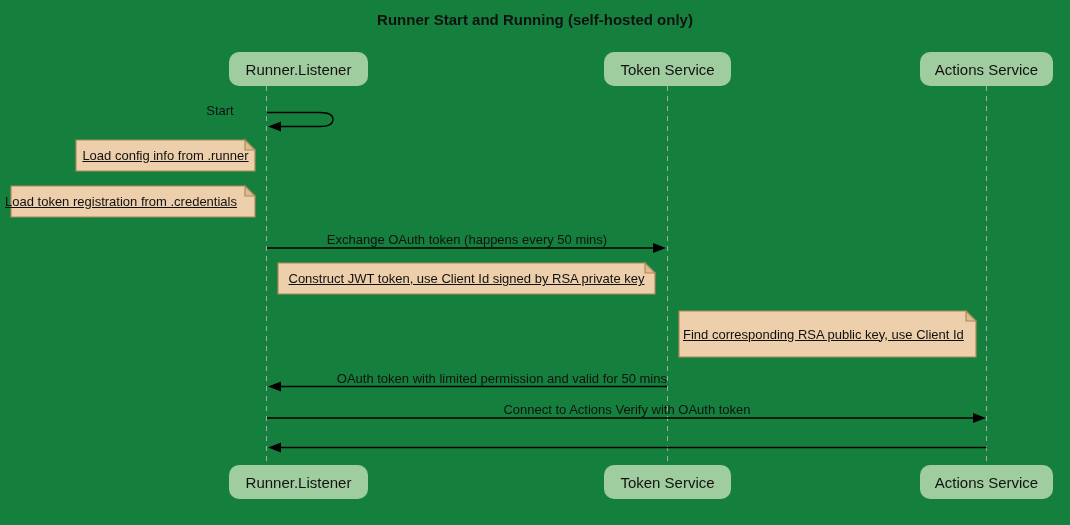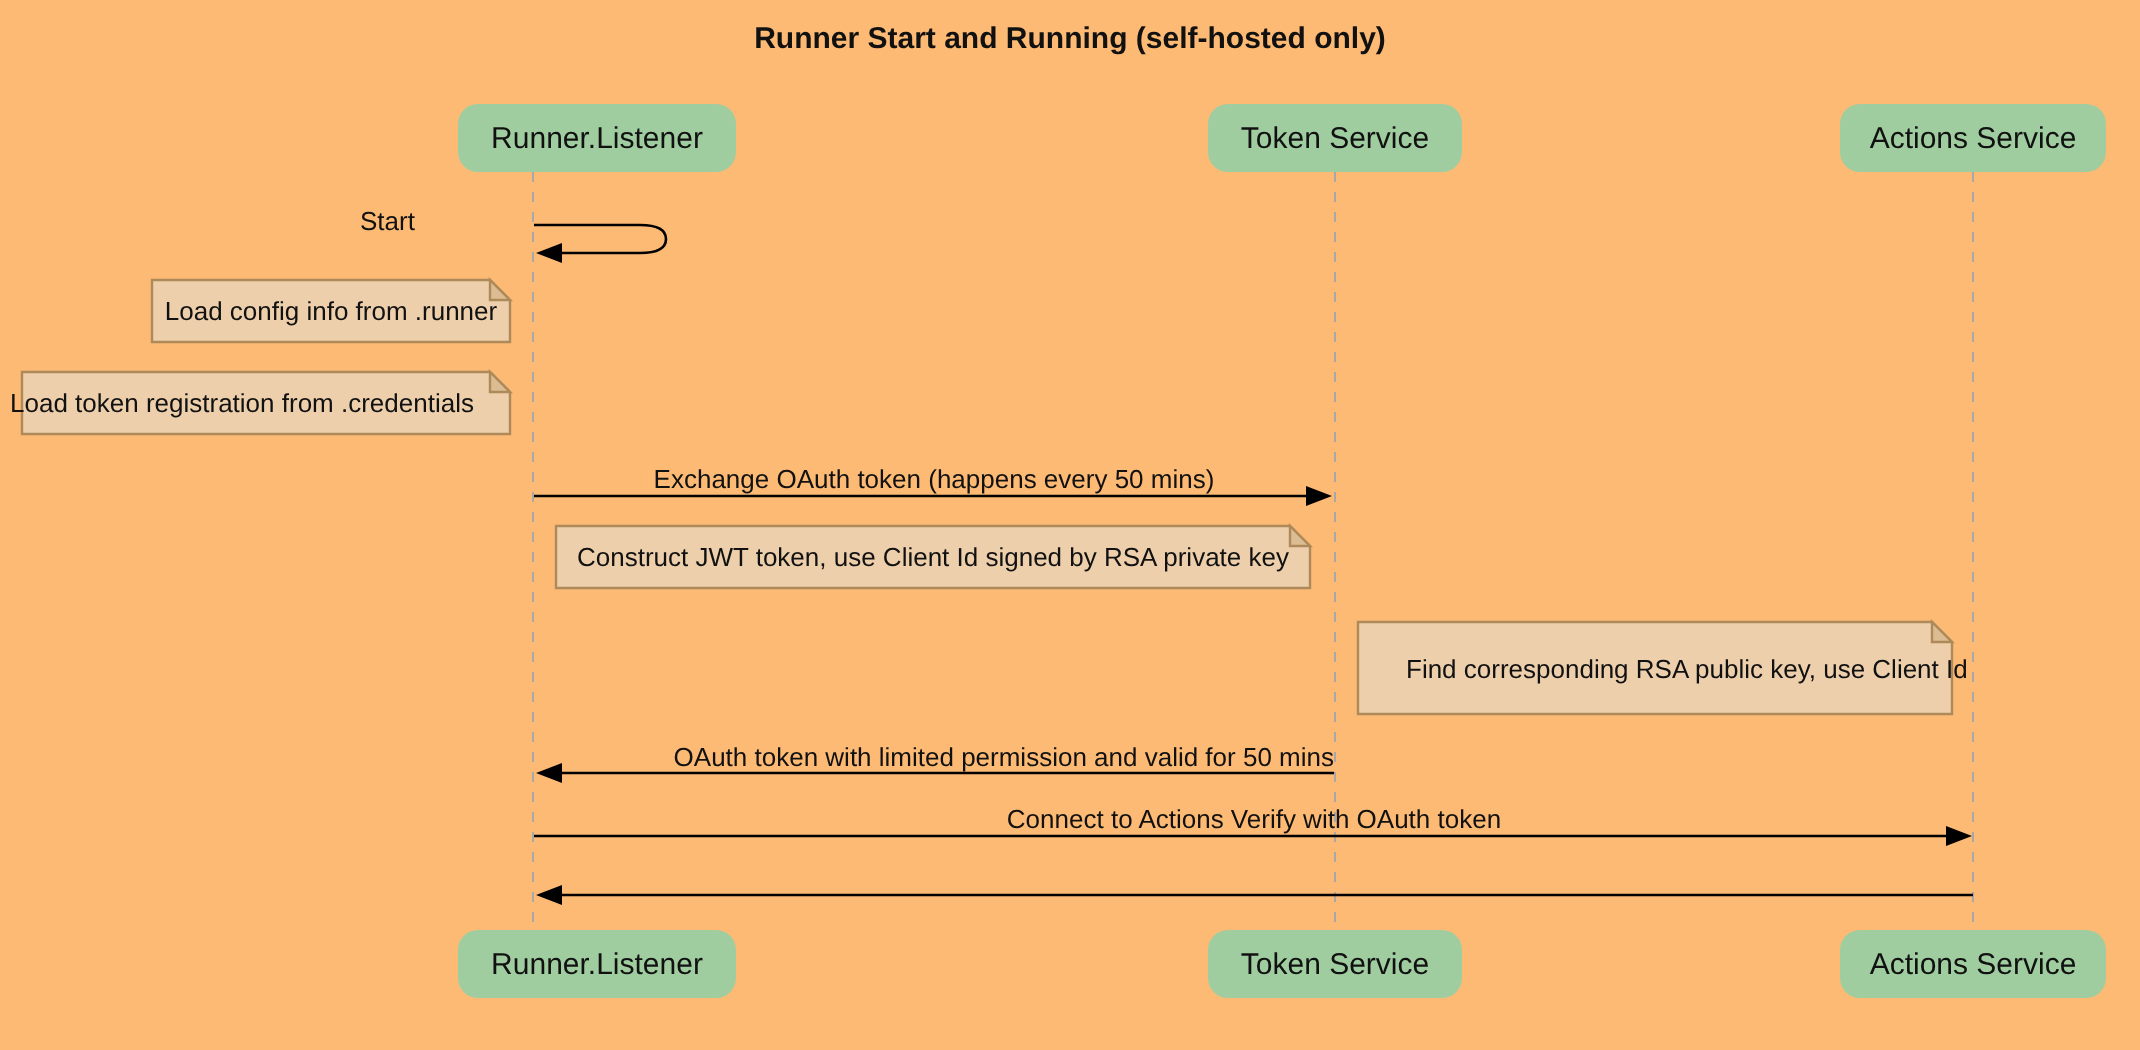--- a/index.html
+++ b/index.html
@@ -6,21 +6,21 @@
     --participant-fill:#A0CDA0;
     --note-fill:#EDCFAB;
     --note-fold:#DCBC92;
     --note-border:#AE8A5B;
     --lifeline:#A8A8A8;
     --arrow:#000000;
     --text:#111111;
   }
   html,body{margin:0;padding:0;background:#ffffff;}
   .canvas{
-    position:relative;width:1070px;height:525px;background:#fdba74;
+    position:relative;width:1070px;height:525px;background:#15803d;
     font-family:"Liberation Sans", sans-serif;color:var(--text);overflow:hidden;
   }
   .title{
     position:absolute;top:11px;left:0;width:100%;text-align:center;
     font-size:15px;font-weight:bold;
   }
   .participant{
     position:absolute;height:34px;background:var(--participant-fill);
     border-radius:10px;display:flex;align-items:center;justify-content:center;
     font-size:15px;
@@ -35,27 +35,28 @@
   .msgline{stroke:var(--arrow);stroke-width:1.3;fill:none;}
   .arrowhead{fill:var(--arrow);stroke:none;}
   .noteshape{fill:var(--note-fill);stroke:var(--note-border);stroke-width:1.2;}
   .notefold{fill:var(--note-fold);stroke:var(--note-border);stroke-width:1.2;}
   .msglabel{
     position:absolute;font-size:13px;line-height:14px;text-align:center;white-space:nowrap;
   }
   .notetext{
     position:absolute;font-size:13px;display:flex;align-items:center;justify-content:center;
     white-space:nowrap;
+    text-decoration:underline;
   }
   .notetext.multiline{
     flex-direction:column;align-items:flex-start;justify-content:center;
-    line-height:19px;padding-left:24px;box-sizing:border-box;
+    line-height:19px;padding-left:4px;box-sizing:border-box;
   }
   .startlabel{
-    position:absolute;left:180px;top:104px;width:80px;text-align:left;
+    position:absolute;left:180px;top:104px;width:80px;text-align:center;
     font-size:13px;line-height:14px;white-space:nowrap;
   }
 </style>
 </head>
 <body>
 
 <div class="canvas">
 
   <svg class="layer" width="1070" height="525" viewBox="0 0 1070 525">
 

